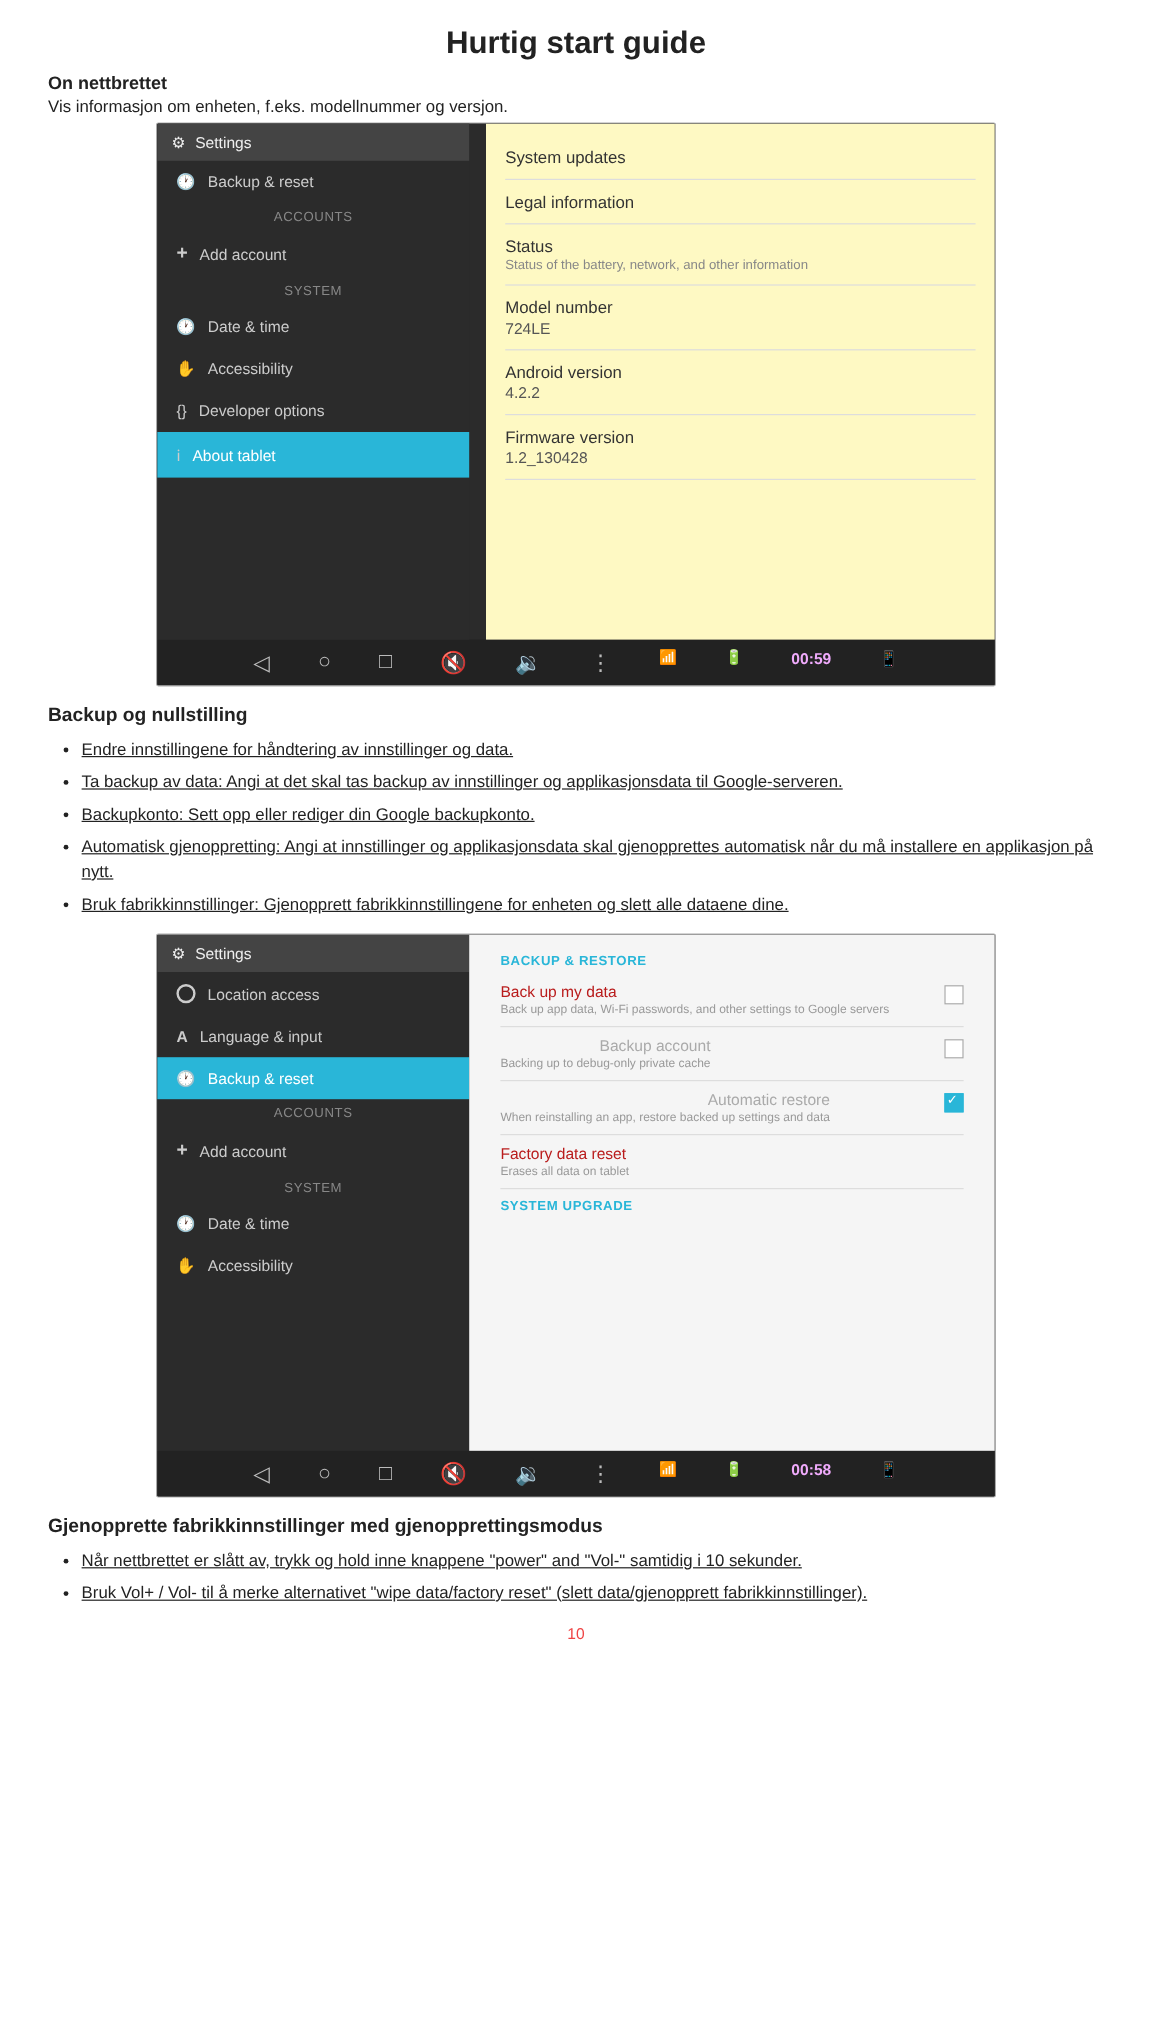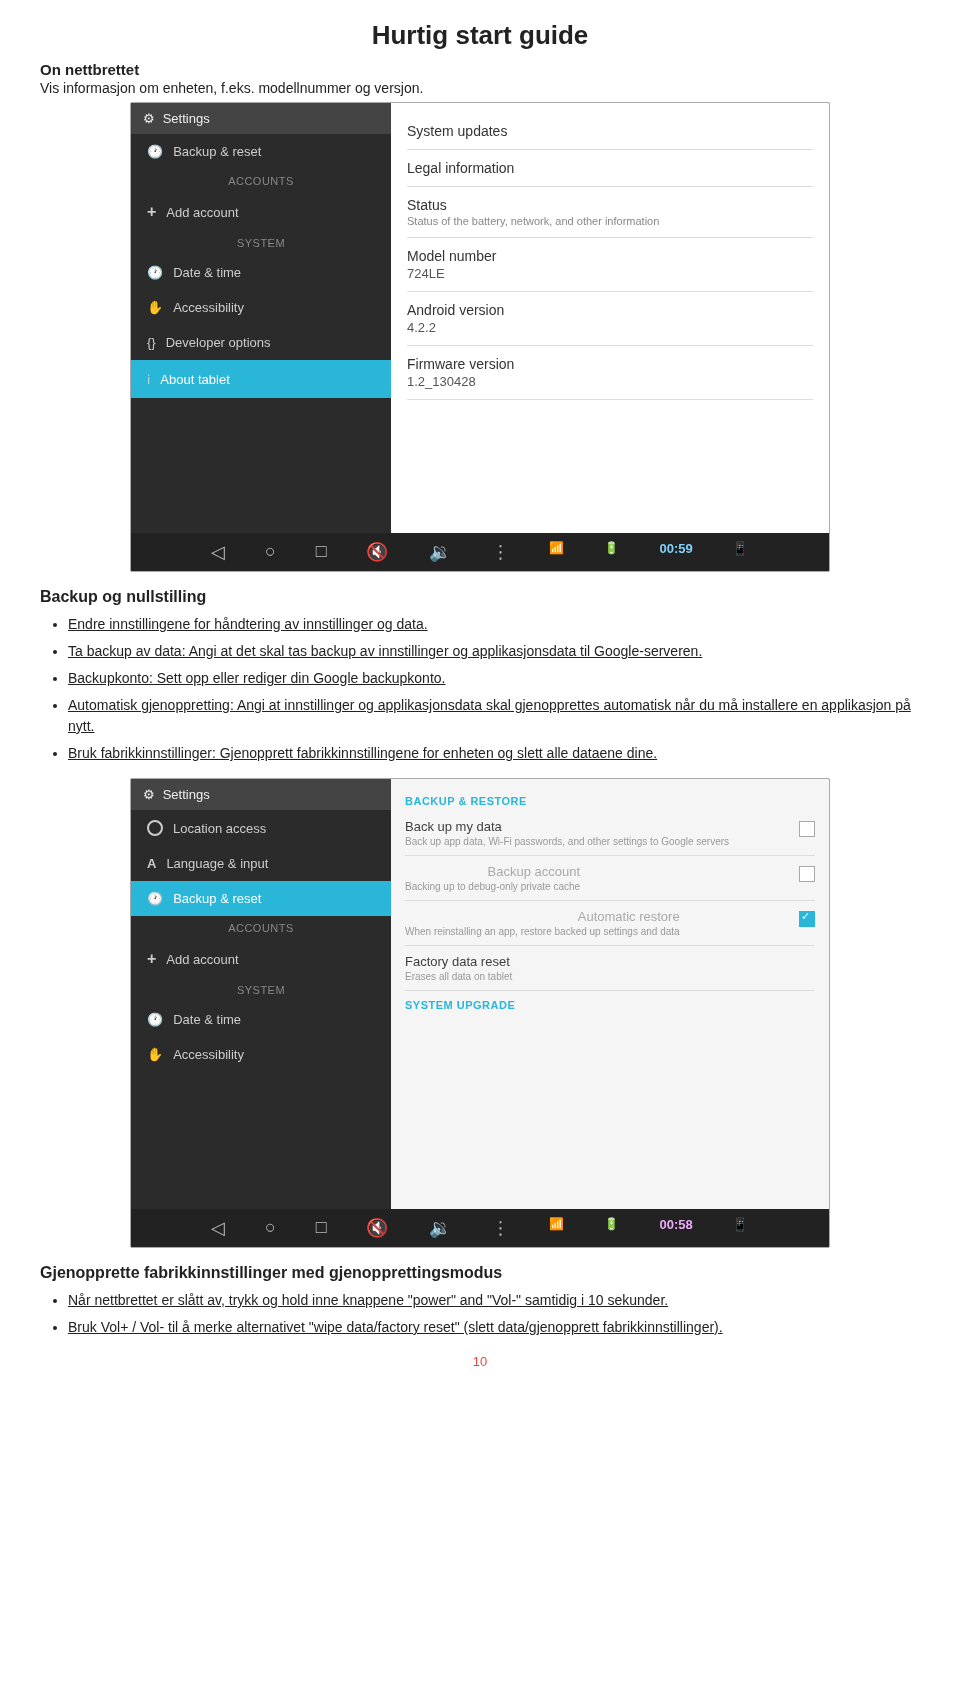--- a/index.html
+++ b/index.html
@@ -81,22 +81,23 @@
       font-size: 11px;
       color: #888;
       text-transform: uppercase;
       letter-spacing: 0.5px;
       text-align: center;
     }
 
     
     .settings-main {
       flex: 1;
-      background: #ffffff;
+      background: #fef9c3;
       padding: 10px 16px;
+      margin-left: 14px;
     }
 
     .settings-item {
       padding: 10px 0;
       border-bottom: 1px solid #ddd;
     }
 
     .settings-item-title {
       font-size: 14px;
       color: #333;
@@ -112,21 +113,21 @@
     .settings-item-value {
       font-size: 13px;
       color: #555;
       margin-top: 2px;
     }
 
     
     .backup-panel {
       background: #f5f5f5;
       flex: 1;
-      padding: 8px 14px;
+      padding: 8px 26px;
       overflow: hidden;
     }
 
     .panel-section-label {
       font-size: 11px;
       color: #29b6d8;
       text-transform: uppercase;
       font-weight: bold;
       padding: 8px 0 4px 0;
       letter-spacing: 0.5px;
@@ -137,21 +138,21 @@
       border-bottom: 1px solid #ddd;
       display: flex;
       justify-content: space-between;
       align-items: flex-start;
     }
 
     .panel-item-text {}
 
     .panel-item-title {
       font-size: 13px;
-      color: #404040;
+      color: #b91c1c;
     }
 
     .panel-item-sub {
       font-size: 10px;
       color: #999;
       margin-top: 2px;
     }
 
     .panel-item-title.grayed {
       color: #aaa;
@@ -353,21 +354,21 @@
 
     <div class="nav-bar">
       <span class="nav-icon">◁</span>
       <span class="nav-icon">○</span>
       <span class="nav-icon">□</span>
       <span class="nav-icon">🔇</span>
       <span class="nav-icon">🔉</span>
       <span class="nav-icon">⋮</span>
       <span style="color:#888;font-size:12px;">📶</span>
       <span style="color:#888;font-size:12px;">🔋</span>
-      <span style="color:#7dd3fc;font-weight:bold;font-size:13px;">00:59</span>
+      <span style="color:#f0abfc;font-weight:bold;font-size:13px;">00:59</span>
       <span style="color:#29b6d8;font-size:13px;">📱</span>
     </div>
   </div>
 
   <div class="section-heading">Backup og nullstilling</div>
   <ul class="bullet-list">
     <li>Endre innstillingene for håndtering av innstillinger og data.</li>
     <li>Ta backup av data: Angi at det skal tas backup av innstillinger og applikasjonsdata til Google-serveren.</li>
     <li>Backupkonto: Sett opp eller rediger din Google backupkonto.</li>
     <li>Automatisk gjenoppretting: Angi at innstillinger og applikasjonsdata skal gjenopprettes automatisk når du må installere en applikasjon på nytt.</li>

